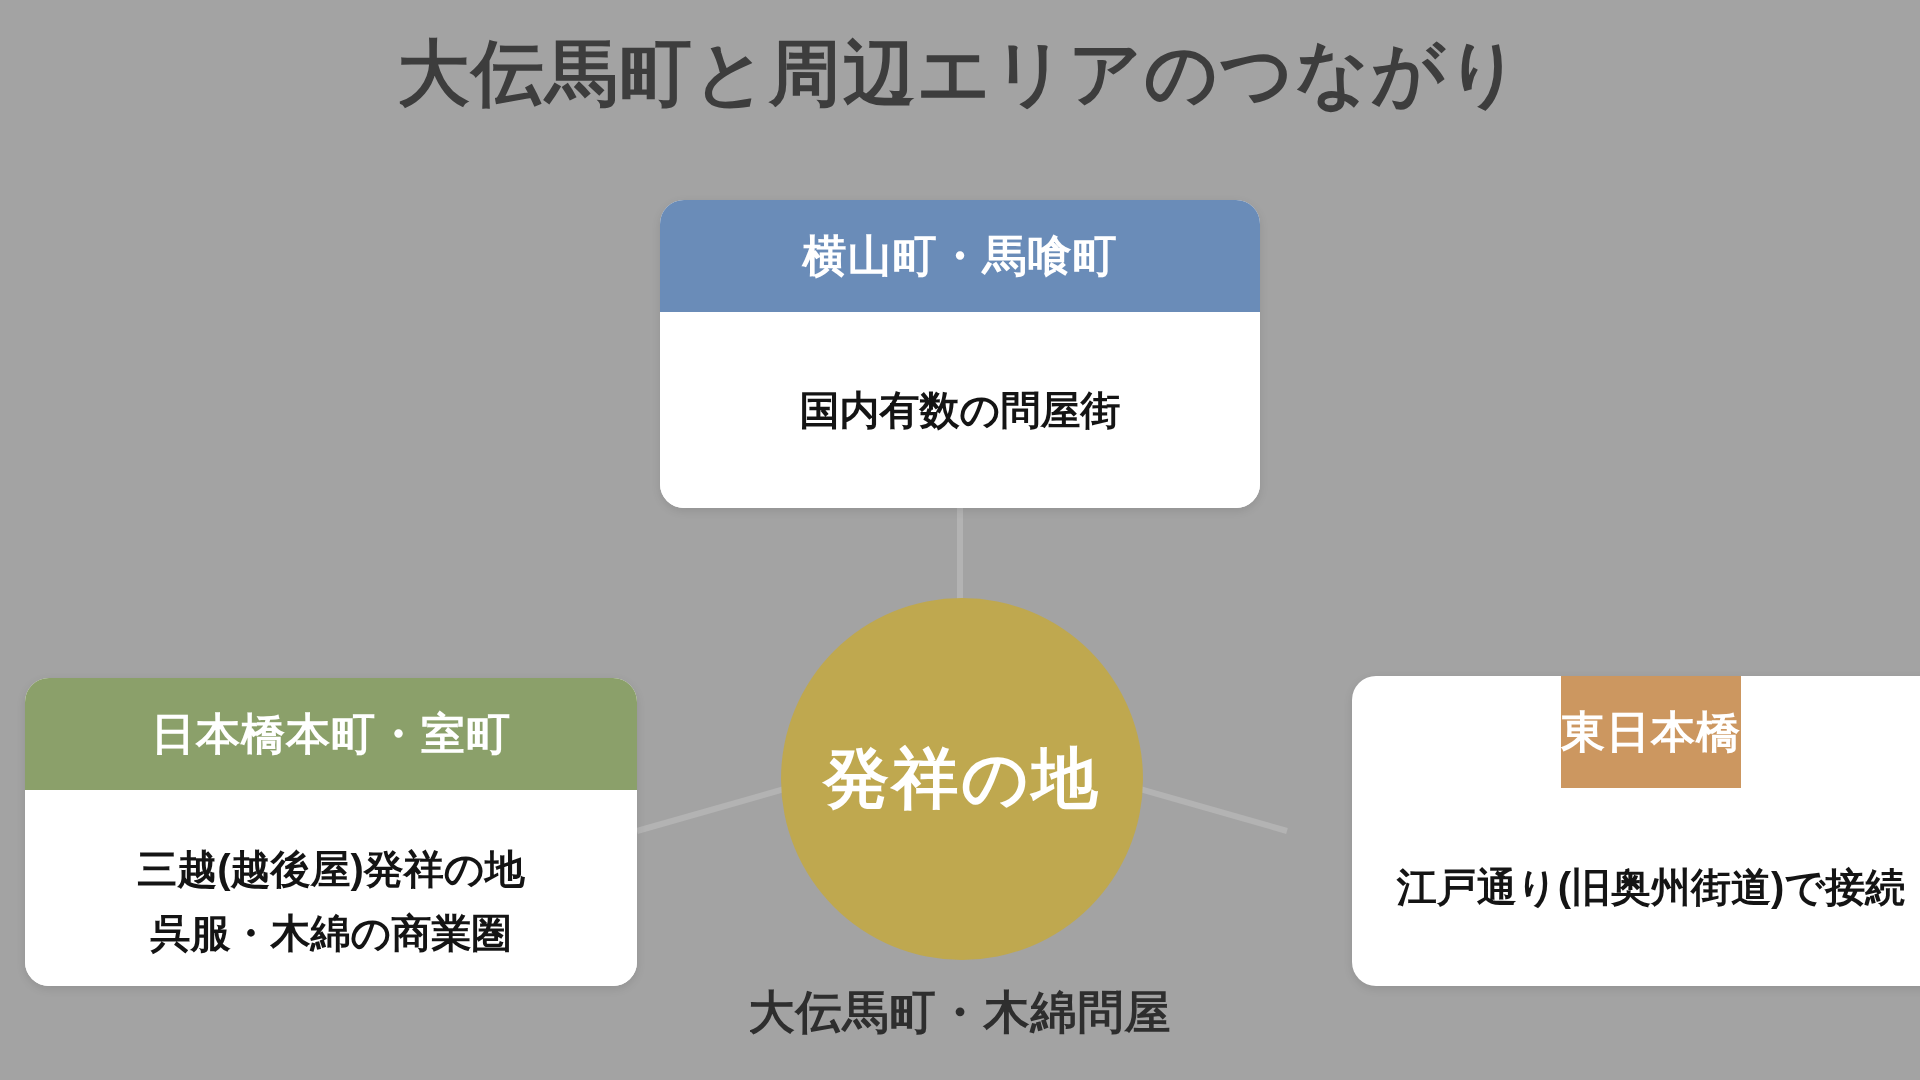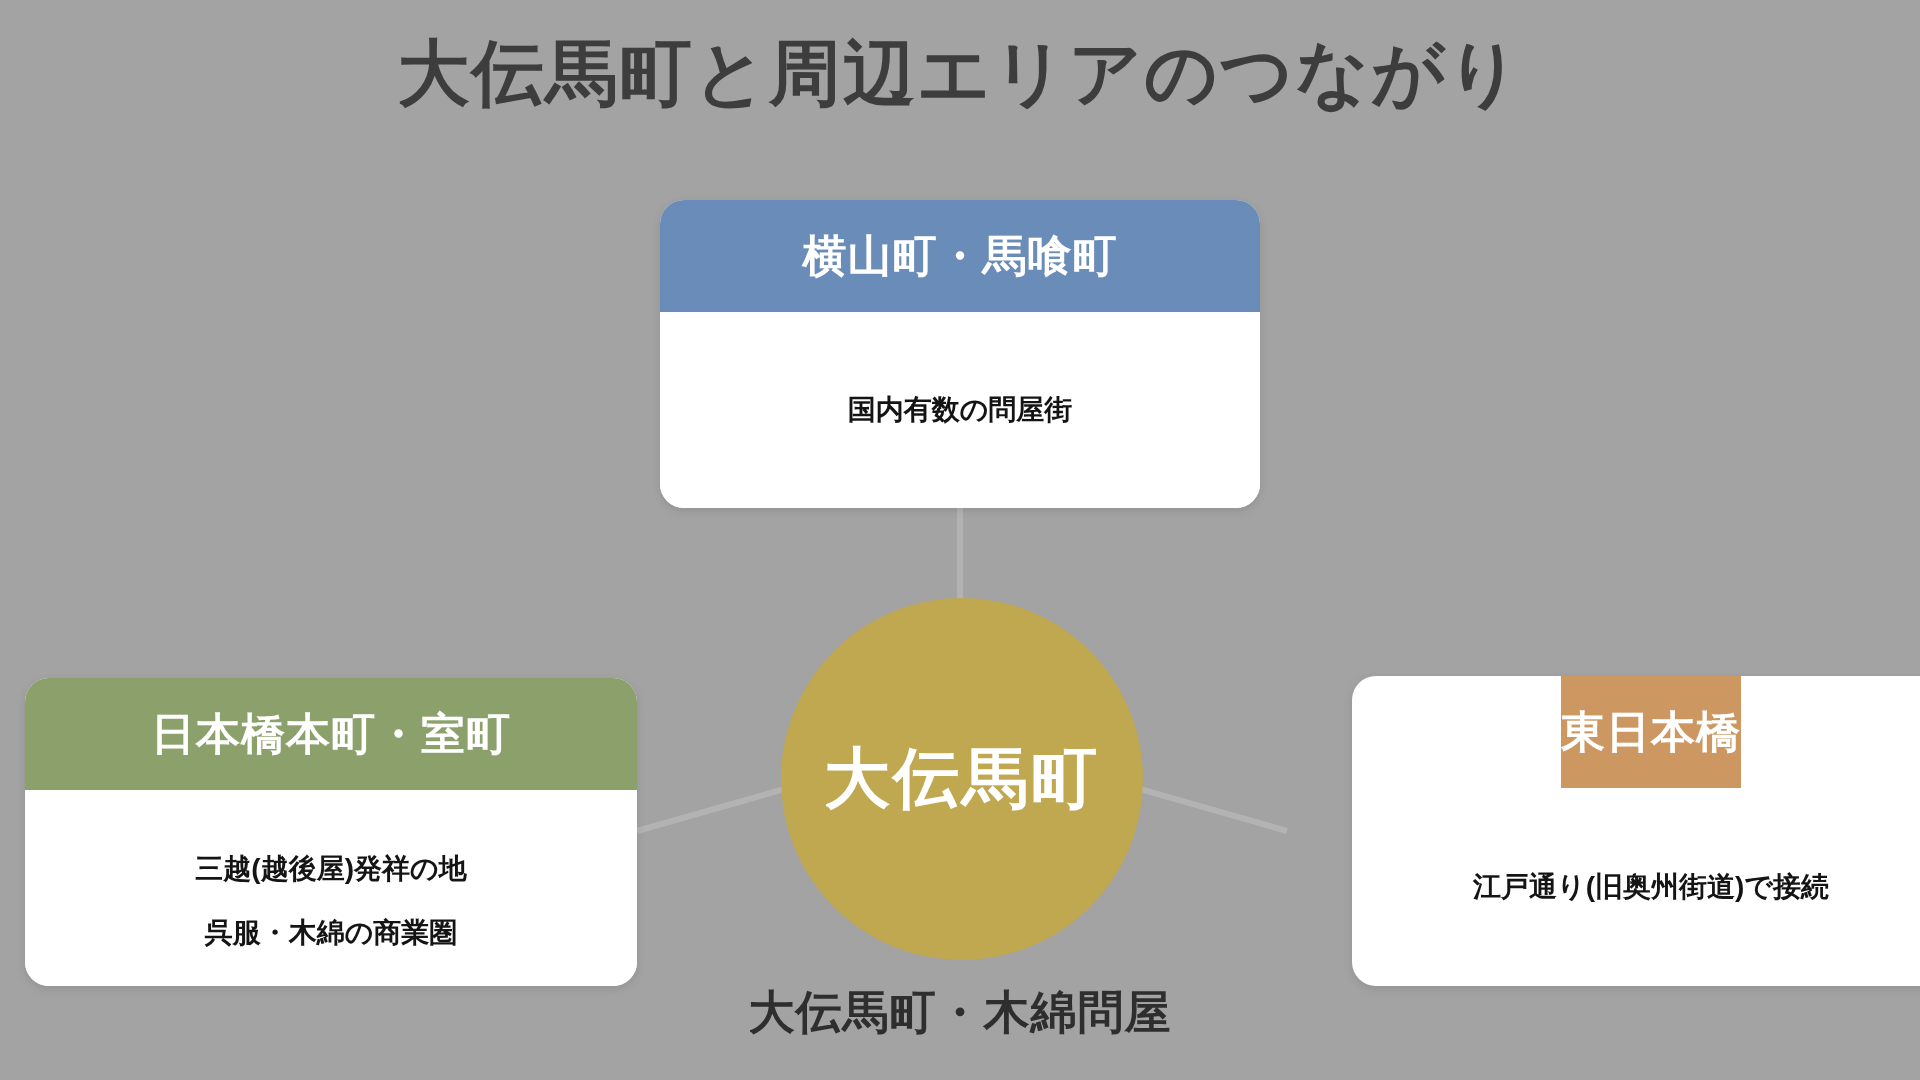--- a/index.html
+++ b/index.html
@@ -25,21 +25,21 @@
   .card-right{left:1352px;top:676px;width:598px;height:310px;align-items:center;}
   .card-header{
     height:112px;flex:0 0 112px;display:flex;align-items:center;justify-content:center;
     color:#FFFFFF;font-size:44px;font-weight:800;letter-spacing:1px;
   }
   .card-body{
     flex:1 1 auto;display:flex;flex-direction:column;align-items:center;justify-content:center;
     background:#FFFFFF;padding:6px 10px;
   }
   .body-line{
-    font-size:28px;font-weight:800;color:#141414;line-height:64px;
+    font-size:40px;font-weight:800;color:#141414;line-height:64px;
     text-align:center;white-space:nowrap;
   }
   .center-circle{
     position:absolute;left:781px;top:598px;width:362px;height:362px;
     border-radius:50%;background:#BFA84F;
     display:flex;align-items:center;justify-content:center;
   }
   .center-label{
     color:#FFFFFF;font-size:66px;font-weight:800;letter-spacing:3px;white-space:nowrap;
   }
@@ -83,18 +83,18 @@
   <div class="card card-right">
     <div class="card-header" style="background: rgb(204, 151, 96);">
       <span style="color: rgb(255, 255, 255);">東日本橋</span>
     </div>
     <div class="card-body">
       <div class="body-line" style="color: rgb(20, 20, 20);">江戸通り(旧奥州街道)で接続</div>
     </div>
   </div>
 
   <div class="center-circle" style="background: rgb(191, 168, 79);">
-    <span class="center-label">大伝馬町</span>
+    <span class="center-label">発祥の地</span>
   </div>
 
   <div class="center-caption">大伝馬町・木綿問屋</div>
 
 </div>
 
 </body></html>

